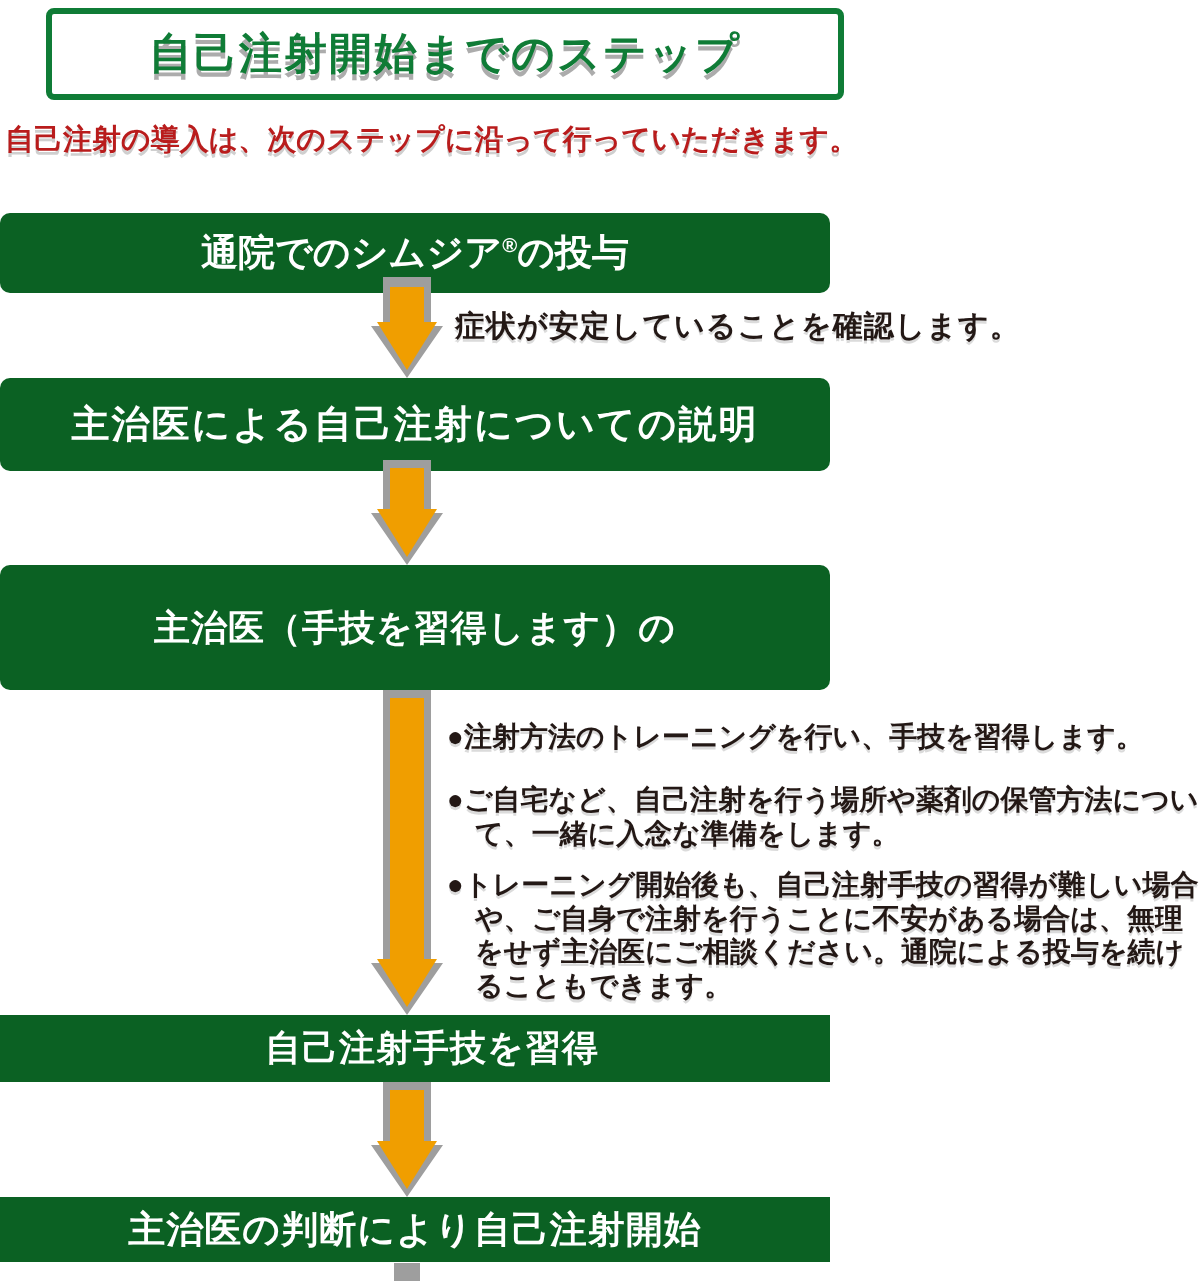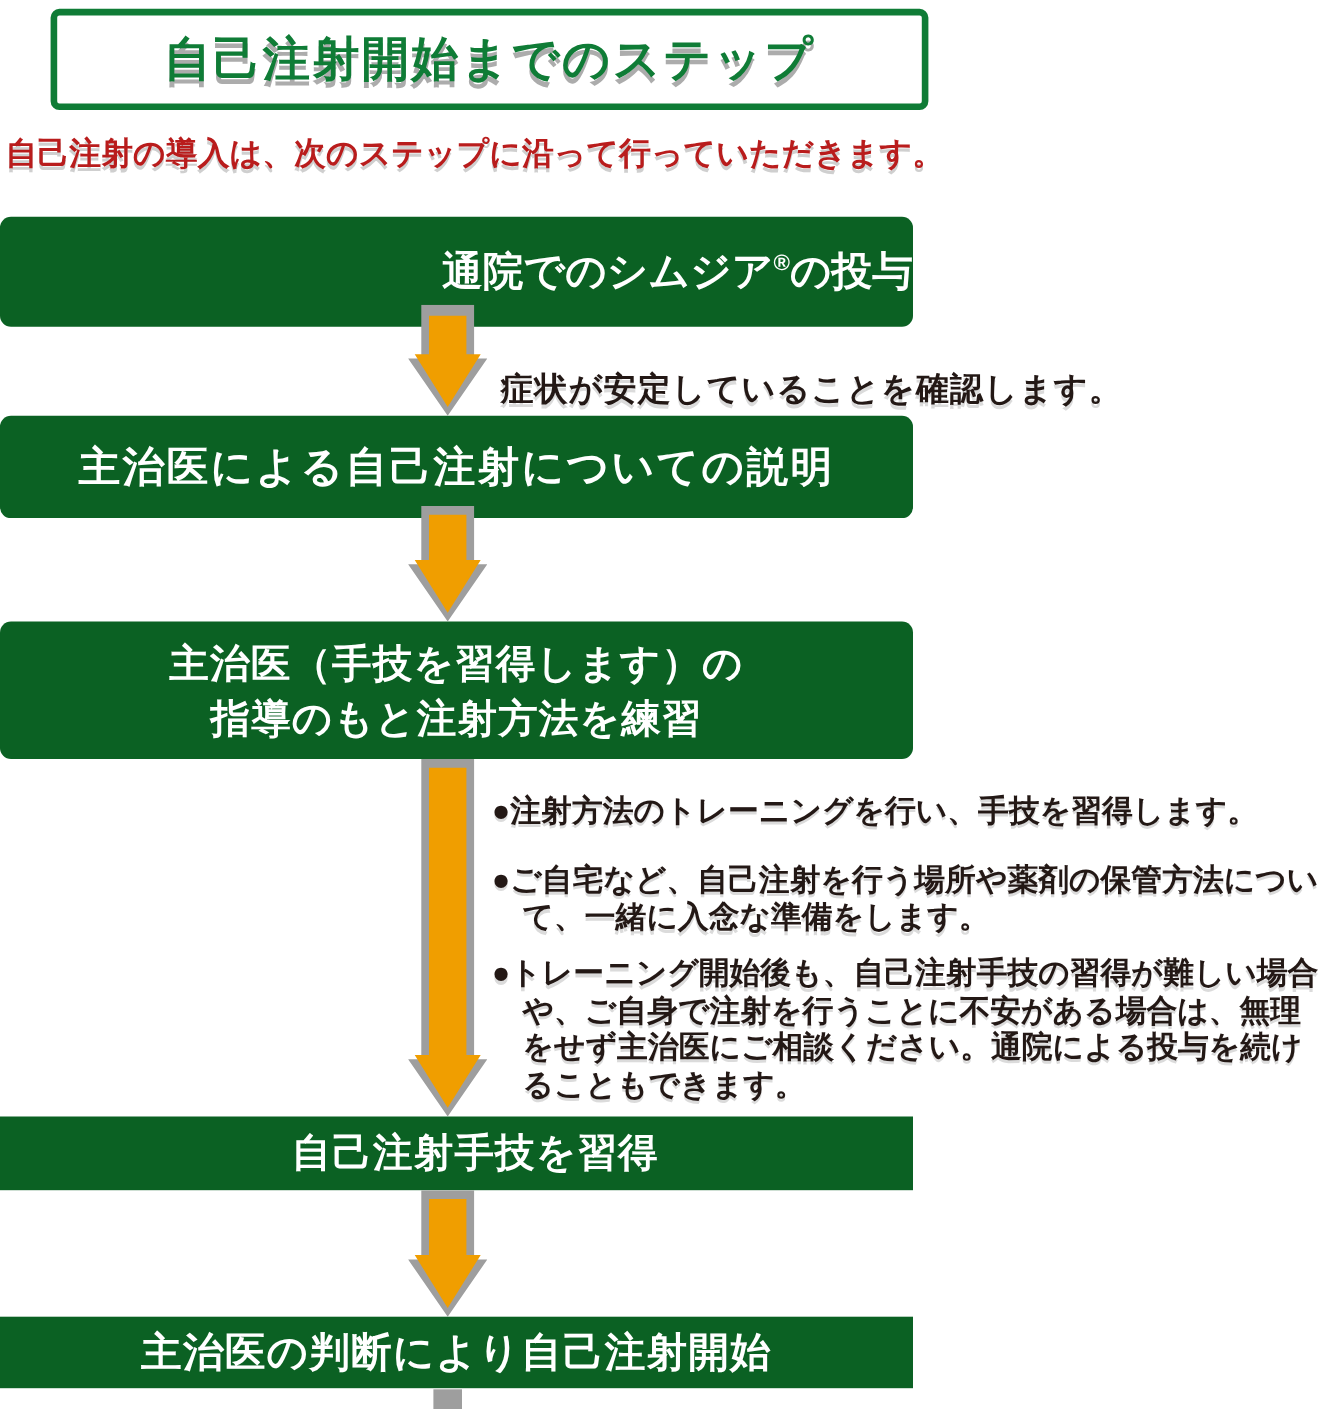--- a/index.html
+++ b/index.html
@@ -36,21 +36,21 @@
 
   
   .step-box {
     left: 0; width: 830px;
     background: #0b6123;
     color: #ffffff; font-weight: bold;
     display: flex; flex-direction: column; align-items: center; justify-content: center;
     text-align: center;
   }
   .rounded { border-radius: 10px; }
-  .step1 { top: 197px; height: 100px;  font-size: 37px; align-items: flex-end; }
+  .step1 { top: 213px; height: 80px;  font-size: 37px; }
   .step2 { top: 378px; height: 93px;  font-size: 38px; letter-spacing: 2px; }
   .step3 { top: 565px; height: 125px; font-size: 36px; line-height: 1.38; letter-spacing: 1px; }
   .step4 { top: 1015px; height: 67px; font-size: 36px; letter-spacing: 1px; padding-left: 34px; }
   .step5 { top: 1197px; height: 65px; font-size: 37px; letter-spacing: 1px; justify-content: center; }
   .reg-mark { font-size: 0.55em; vertical-align: super; }
 
   
   .arrow { left: 371px; width: 72px; }
   .arrow svg { display: block; }
   .a1 { top: 277px; }
@@ -62,21 +62,21 @@
     background: #9e9e9e;
   }
 
   
   .note {
     color: #231815; font-weight: bold;
     text-shadow: 0 3px 0 rgba(165,165,165,0.4);
   }
   .note-after-step1 {
     left: 455px; top: 306px; width: 640px;
-    font-size: 30px; letter-spacing: 1px; white-space: nowrap; margin-top: 28px;
+    font-size: 30px; letter-spacing: 1px; white-space: nowrap;
   }
   .practice-note {
     left: 447px; width: 756px;
     font-size: 28px; line-height: 1.2;
     text-indent: -1em; padding-left: 1em;
   }
   .pn1 { top: 720px; }
   .pn2 { top: 783px; }
   .pn3 { top: 868px; }
 </style>
@@ -107,21 +107,20 @@
 
 <div class="abs arrow a2">
   <svg width="72" height="105" viewBox="0 0 72 105">
     <polygon fill="#9e9e9e" points="12,0 60,0 60,53 72,53 36,105 0,53 12,53"></polygon>
     <polygon fill="#f09e00" points="19,8 53,8 53,49 66,49 36,97 6,49 19,49"></polygon>
   </svg>
 </div>
 
 <div class="abs step-box step3 rounded">
   <div>主治医（手技を習得します）の</div>
-  <div>指導のもと注射方法を練習</div>
 </div>
 
 <div class="abs arrow a3">
   <svg width="72" height="325" viewBox="0 0 72 325">
     <polygon fill="#9e9e9e" points="12,0 60,0 60,273 72,273 36,325 0,273 12,273"></polygon>
     <polygon fill="#f09e00" points="19,8 53,8 53,269 66,269 36,317 6,269 19,269"></polygon>
   </svg>
 </div>
 
 <div class="abs note practice-note pn1">●注射方法のトレーニングを行い、手技を習得します。</div>

